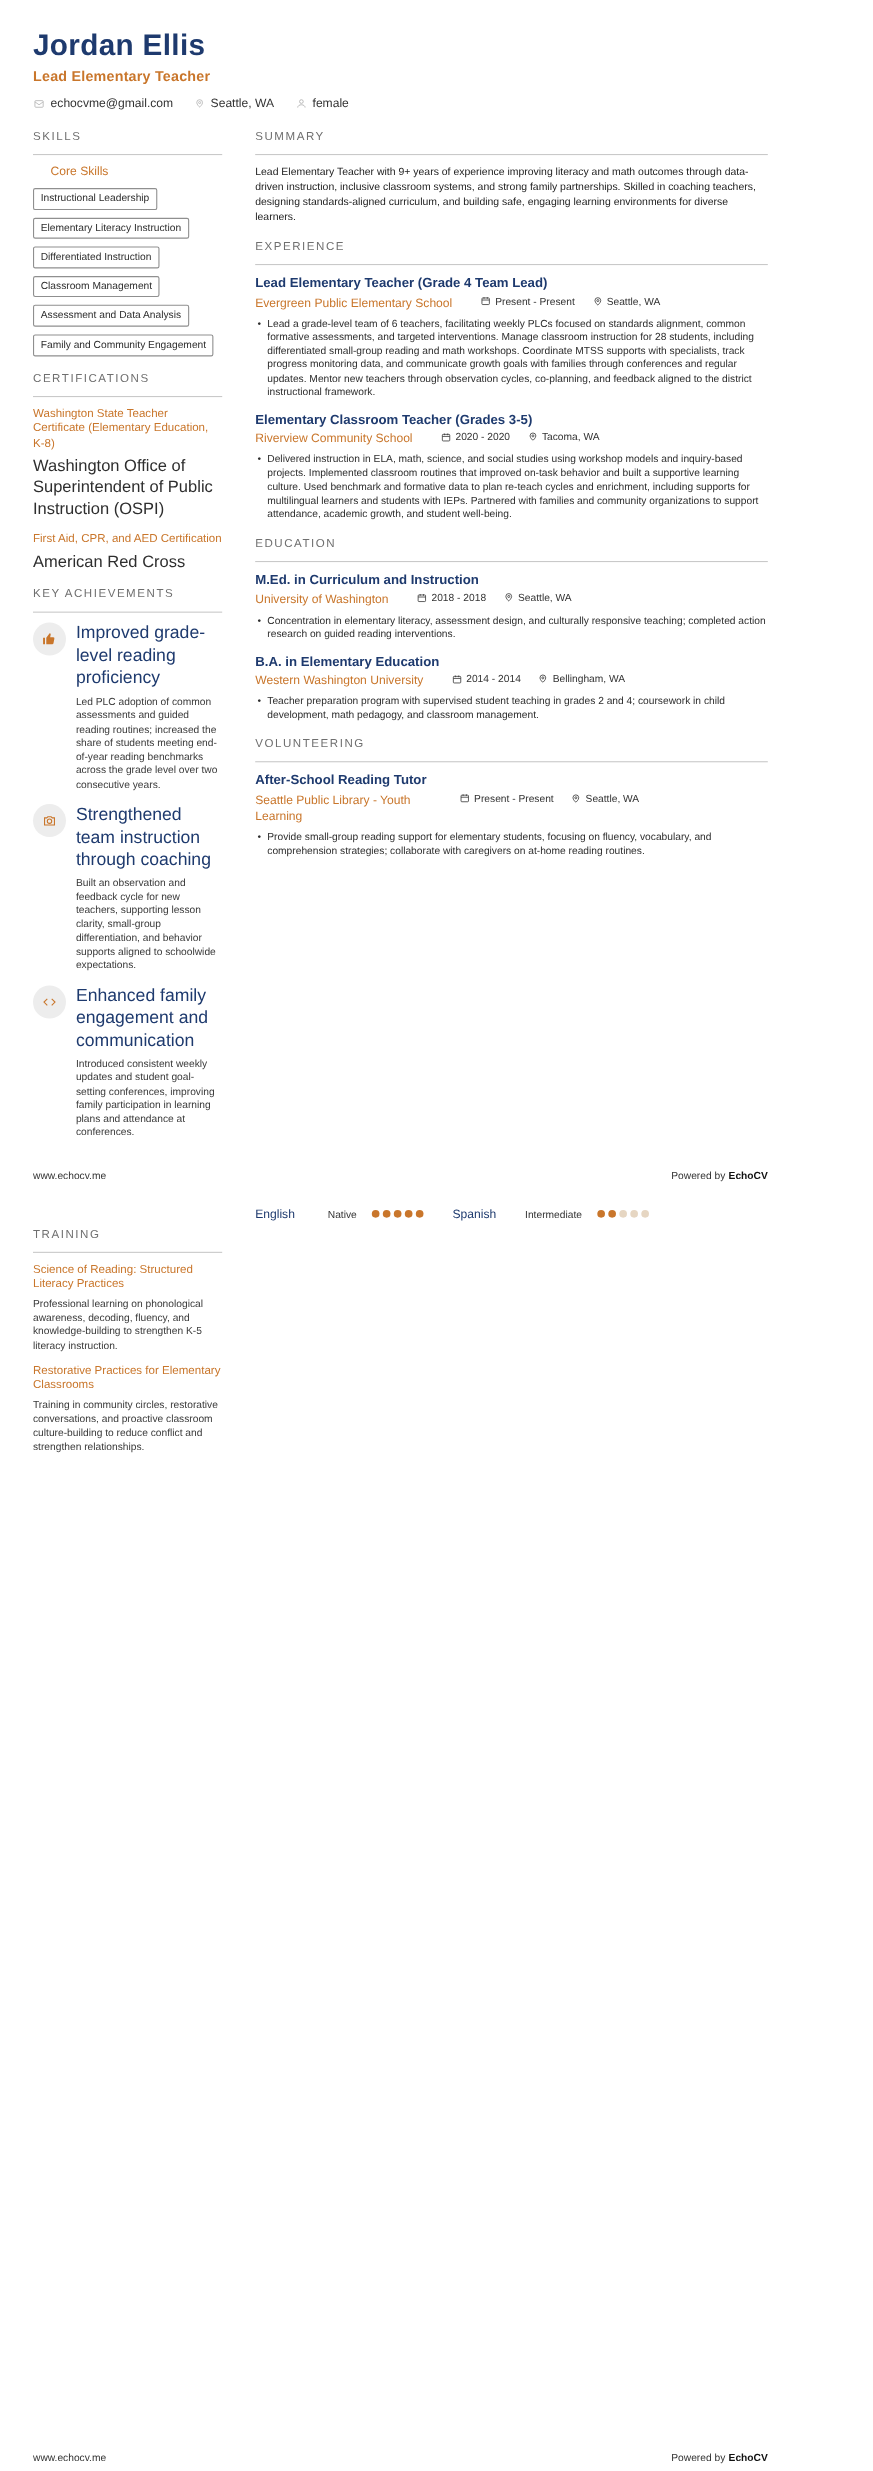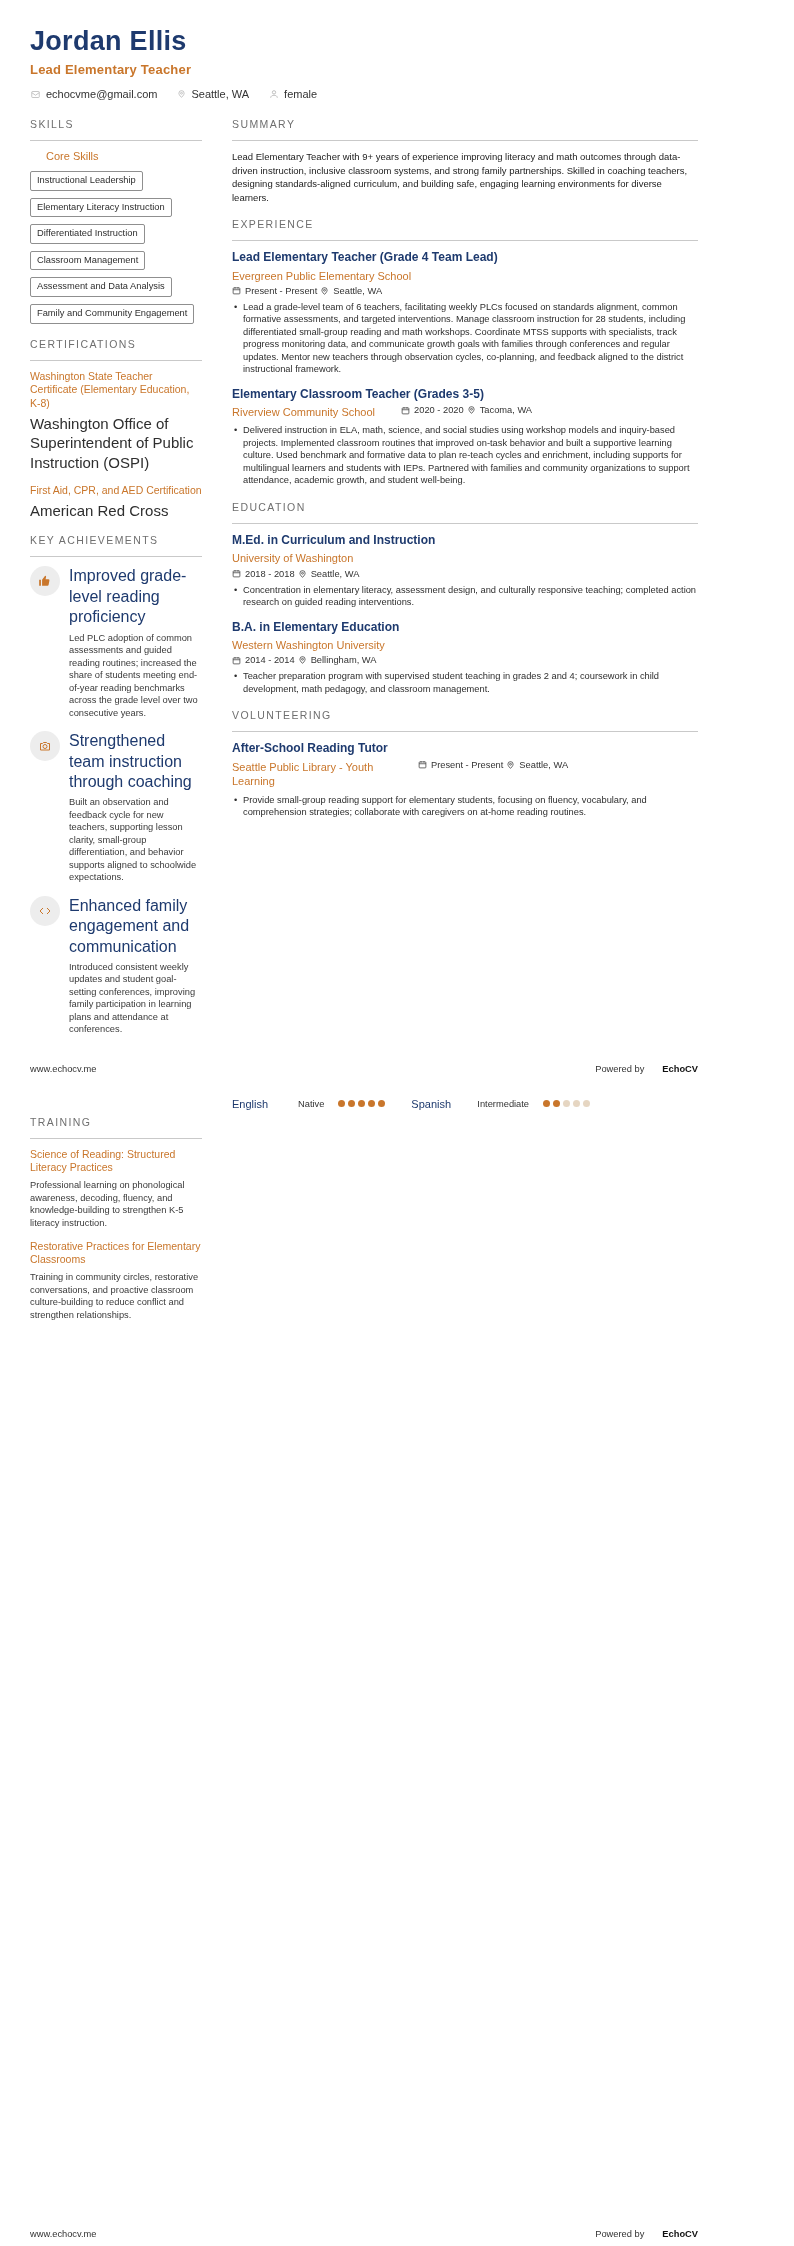--- a/index.html
+++ b/index.html
@@ -46,41 +46,41 @@
   .ach-icon{width:30px;height:30px;flex:0 0 30px;border-radius:50%;background:var(--icon-circle-bg);color:var(--orange);display:flex;align-items:center;justify-content:center}
   .ach-title{font-size:16px;color:var(--navy);font-weight:500;line-height:1.28}
   .ach-text{font-size:9.3px;color:#3a3a3a;line-height:1.34;margin-top:4px}
 
   
   .summary-text{font-size:9.5px;line-height:1.42;color:#222}
   .entry{margin-bottom:11px}
   .entry-title{font-size:12px;color:var(--navy);font-weight:600;line-height:1.3}
   .entry-org{font-size:11px;color:var(--orange);font-weight:500;line-height:1.3}
   .entry-head2{display:flex;flex-wrap:wrap;column-gap:26px;row-gap:3px;align-items:flex-start;margin-top:3px}
-  .entry-head2.stack{flex-direction:column}
-  .entry-meta{display:inline-flex;gap:3px;font-size:9.3px;color:#333;white-space:nowrap}
+  .entry-head2.stack{flex-direction:row}
+  .entry-meta{display:inline-flex;gap:16px;font-size:9.3px;color:#333;white-space:nowrap}
   .meta-item{display:inline-flex;align-items:center;gap:4px;color:#333}
   .meta-item svg{color:#3c3c3c;display:block}
   .vol-org{max-width:160px}
   ul.bullets{margin:5px 0 0;padding:0;list-style:none}
   .bullets li{font-size:9.3px;line-height:1.34;color:#2e2e2e;padding-left:11px;position:relative}
   .bullets li::before{content:"\2022";position:absolute;left:2px;top:0}
 
   
   .langs{display:flex;align-items:center;gap:26px;margin-top:2px}
   .lang{display:flex;align-items:center;gap:14px}
   .lang-name{font-size:11px;color:var(--navy);font-weight:500;min-width:52px}
   .lang-level{font-size:9.3px;color:#333}
   .dots{display:inline-flex;gap:3px;align-items:center}
   .dot{width:7px;height:7px;border-radius:50%;background:var(--dot-empty);display:inline-block}
   .dot.filled{background:var(--orange)}
 
   
   .footer{display:flex;justify-content:space-between;align-items:center;font-size:9.3px;color:#333;margin-top:14px}
-  .powered{display:inline-flex;gap:18px;align-items:baseline}
+  .powered{display:inline-flex;gap:3px;align-items:baseline}
   .powered b{color:#111;font-weight:700}
   .footer-bottom{position:absolute;left:30px;right:30px;bottom:7px;margin:0}
 
   .cols2{margin-top:22px}
   .pt20{padding-top:20px}
 </style>
 </head>
 <body>
 
 <div class="page">

